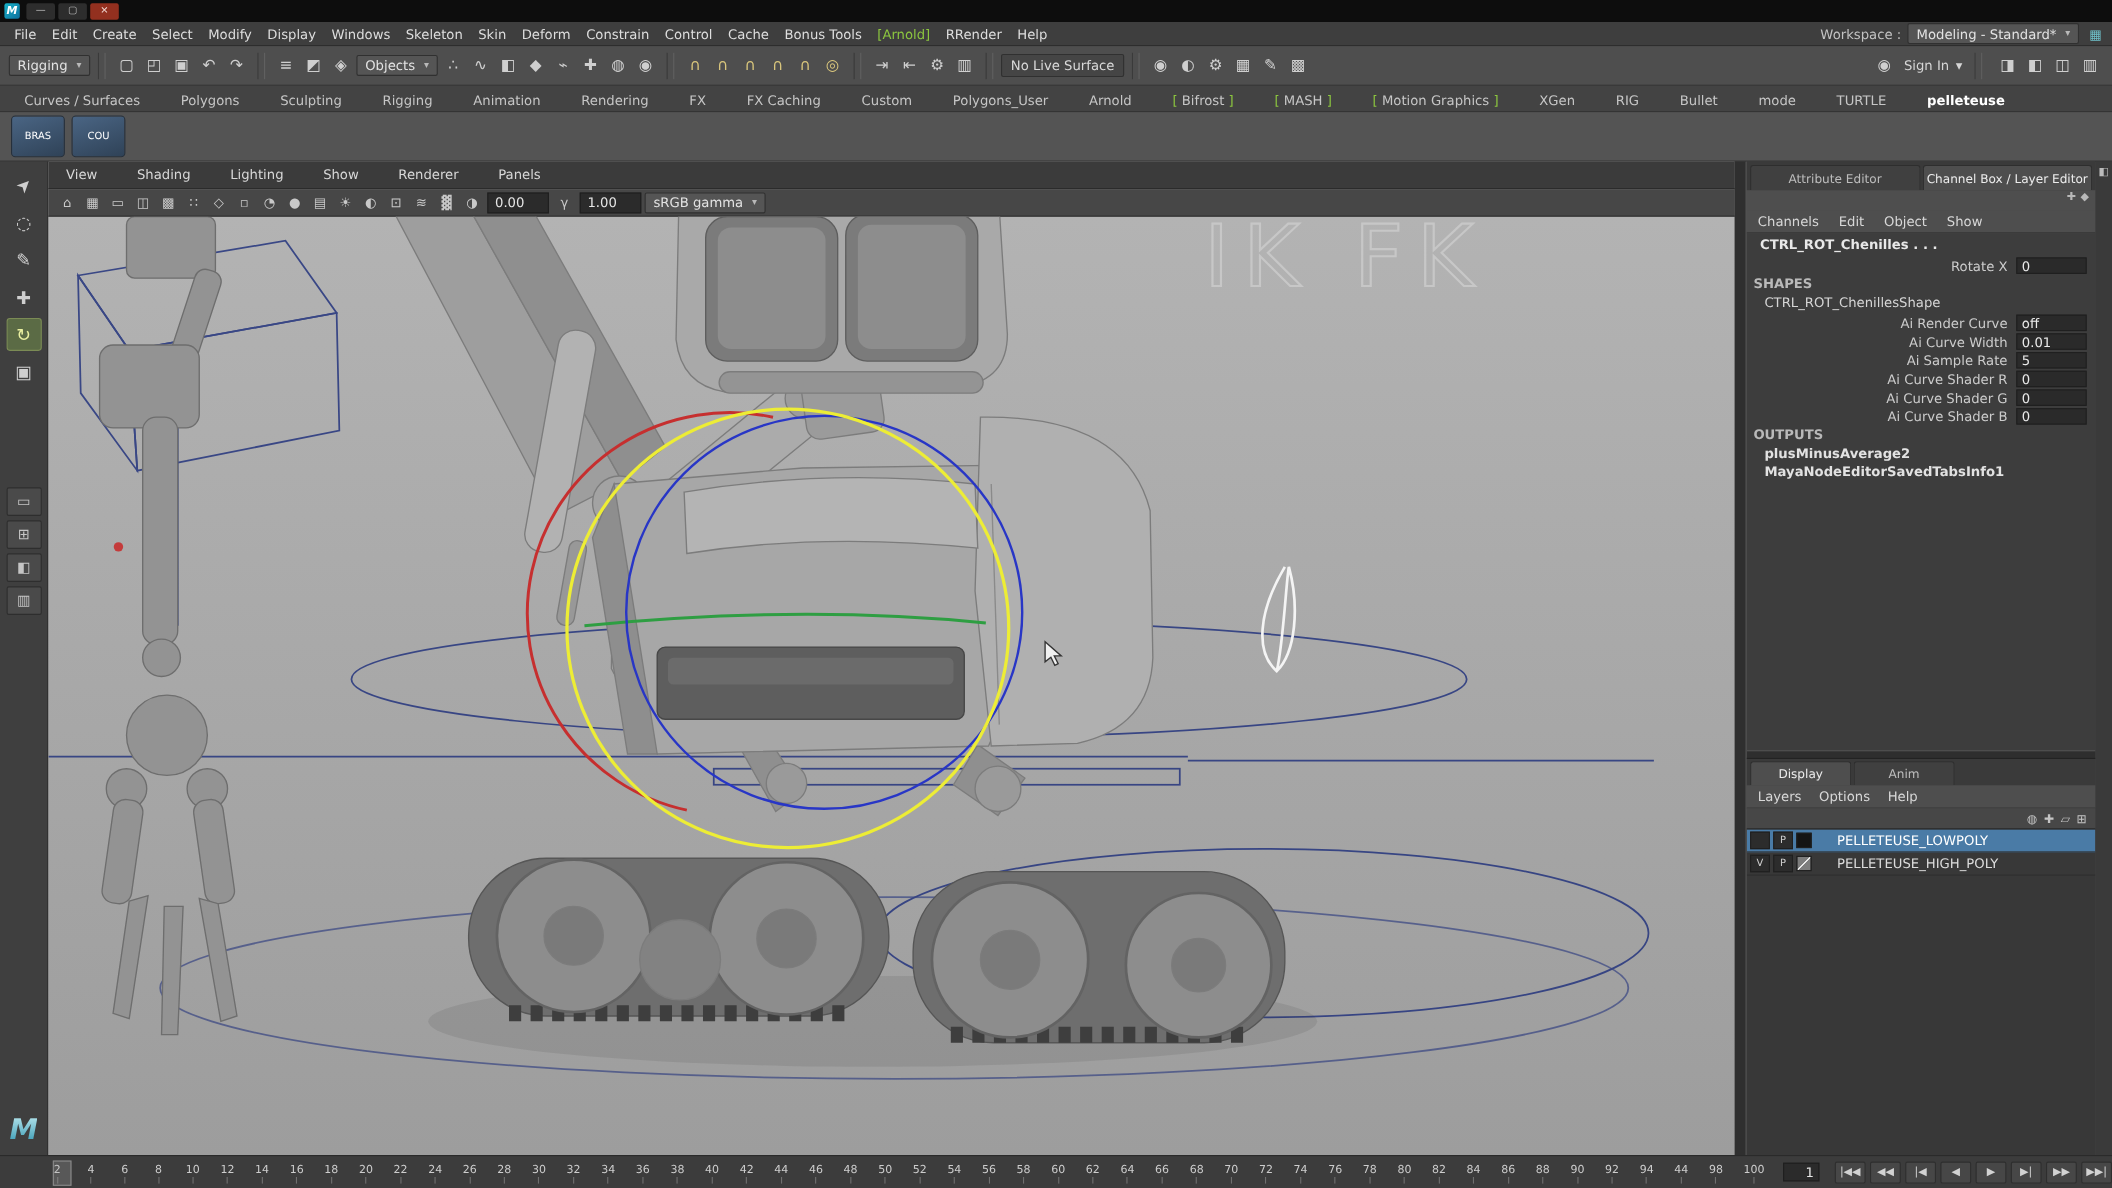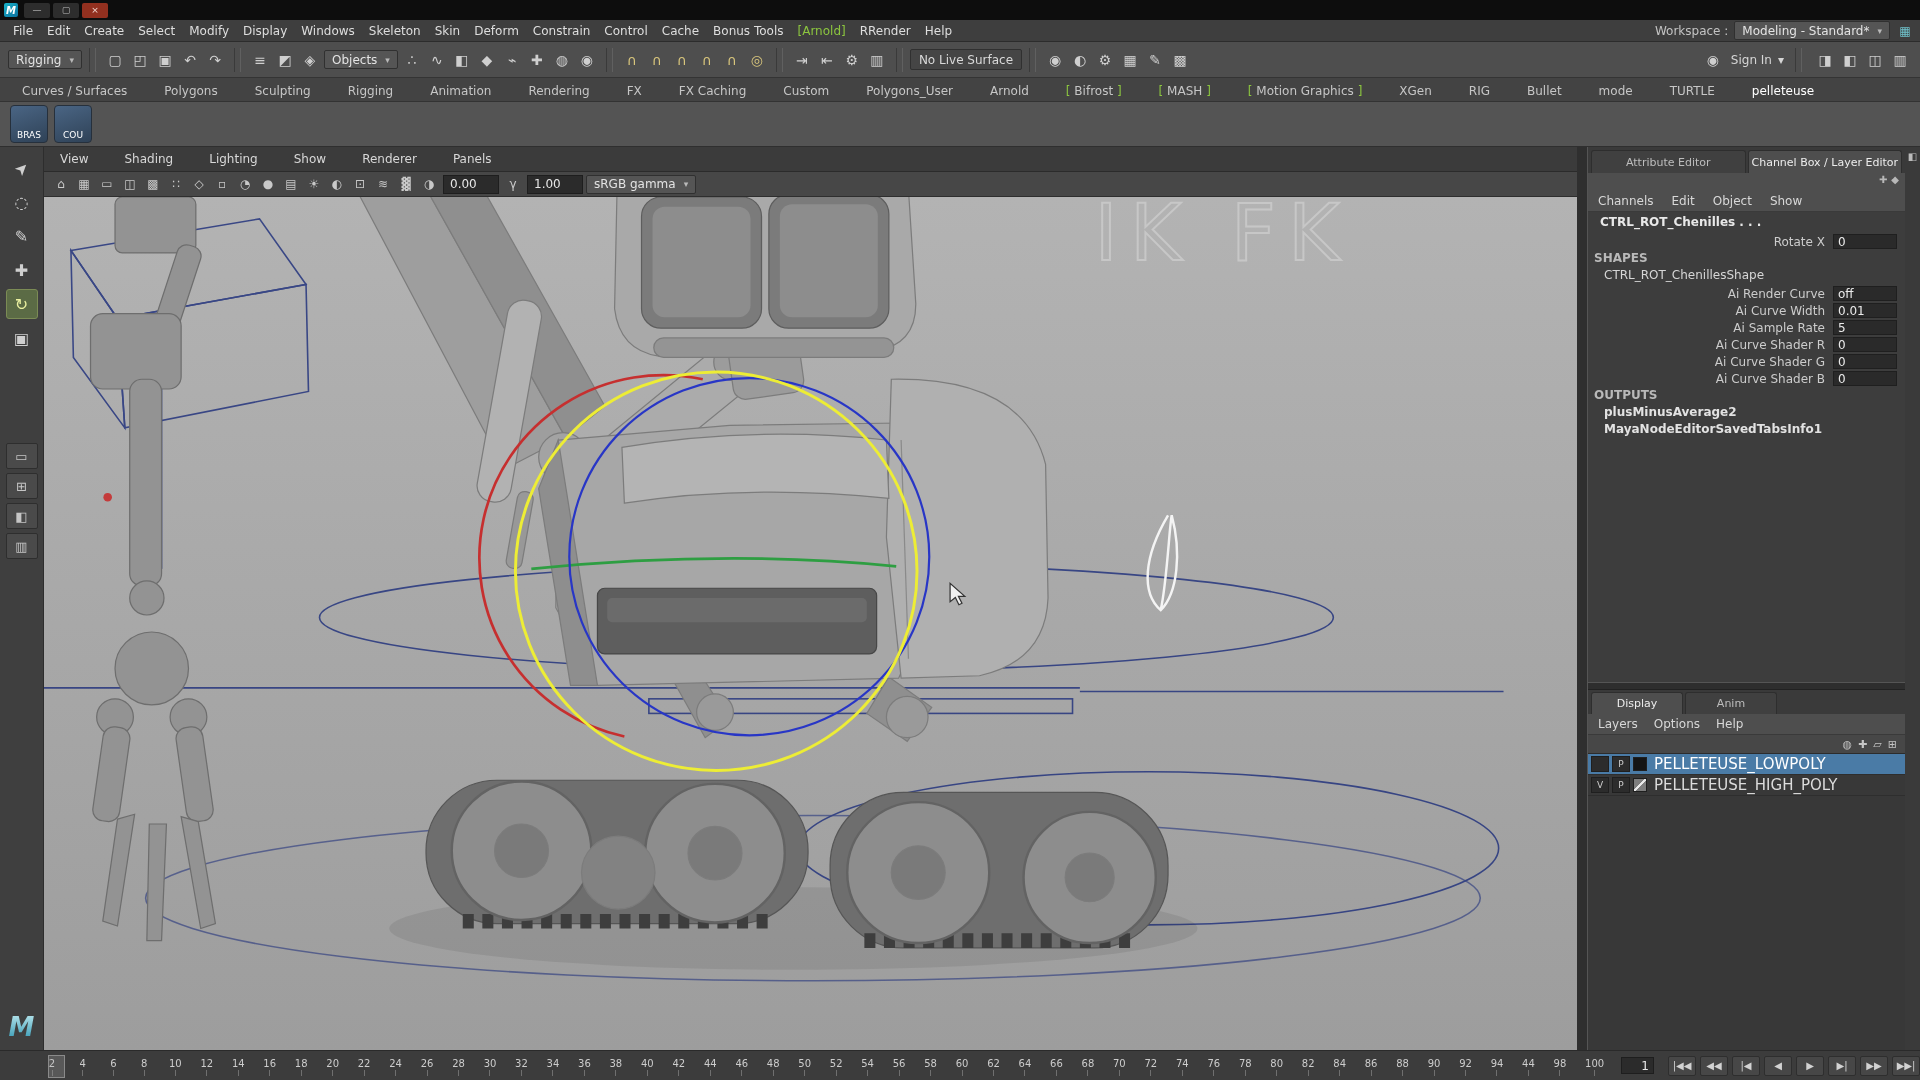--- a/index.html
+++ b/index.html
@@ -34,27 +34,27 @@
          color:#cfcfcf;border-radius:2px}
   .sicon.snap{color:#d8c57c}
   .sep{width:5px;height:24px;margin:0 5px;border-left:1px solid #3a3a3a;border-right:1px solid #606060}
   .flat-btn{background:#454545;border:1px solid #303030;border-radius:2px;height:19px;display:flex;
             align-items:center;padding:0 8px;color:#d9d9d9;white-space:nowrap}
   #signin{margin-left:auto;display:flex;align-items:center;gap:6px}
   
   #shelftabs{position:absolute;left:0;top:78px;width:1920px;height:24px;background:#434343;
              border-bottom:1px solid #333;display:flex;align-items:flex-end;padding:0 14px;box-sizing:border-box;gap:21px}
   .shelf-tab{padding:3px 8px;color:#c6c6c6;white-space:nowrap;font-size:12px}
-  .shelf-tab.active{color:#ffffff;font-weight:normal}
+  .shelf-tab.active{color:#ffffff;font-weight:bold}
   .shelf-tab.bracket::before{content:"[ ";color:#8cc63f}
   .shelf-tab.bracket::after{content:" ]";color:#8cc63f}
   #shelfbody{position:absolute;left:0;top:102px;width:1920px;height:45px;background:#545454;
              border-bottom:1px solid #2f2f2f;display:flex;align-items:center;padding:0 10px;box-sizing:border-box;gap:6px}
-  .shelf-btn{width:38px;height:38px;border-radius:4px;background:linear-gradient(160deg,#4a6584,#2f4257);
-             border:1px solid #26303c;color:#fff;font-size:9px;display:flex;align-items:flex-end;justify-content:center;padding-bottom:2px;box-sizing:border-box}
+  .shelf-btn{width:49px;height:38px;border-radius:4px;background:linear-gradient(160deg,#4a6584,#2f4257);
+             border:1px solid #26303c;color:#fff;font-size:9px;display:flex;align-items:flex-end;justify-content:center;padding-bottom:13px;box-sizing:border-box}
   
   #toolbox{position:absolute;left:0;top:147px;width:44px;height:903px;background:#3f3f3f;
            border-right:1px solid #2d2d2d;display:flex;flex-direction:column;align-items:center;padding-top:6px;box-sizing:border-box}
   .tool-strip{display:flex;flex-direction:column;gap:4px}
   .tbtn{width:32px;height:30px;border-radius:3px;display:flex;align-items:center;justify-content:center;
         font-size:16px;color:#cfcfcf}
   .tbtn.active{background:#5b6b45;color:#eaf0a0;border:1px solid #7b8b55;box-sizing:border-box}
   .tbtn .rot{display:inline-block;transform:rotate(-45deg)}
   .layout-strip{display:flex;flex-direction:column;gap:4px;margin-top:90px}
   .lbtn{width:30px;height:24px;border:1px solid #2e2e2e;background:#4a4a4a;border-radius:2px;
@@ -108,21 +108,21 @@
             background:#474747;flex:none}
   .leicon{font-size:11px;color:#c5c5c5}
   #le-list{flex:1;background:#383838;border-top:1px solid #2c2c2c;overflow:hidden}
   .layer-row{height:20px;display:flex;align-items:center;gap:3px;padding:0 3px;border-bottom:1px solid #2e2e2e;color:#dcdcdc}
   .layer-row.selected{background:#4a7ba6;color:#ffffff}
   .lbox{width:16px;height:14px;background:#2c2c2c;border:1px solid #1f1f1f;font-size:9px;color:#cfcfcf;
         display:flex;align-items:center;justify-content:center}
   .lswatch{width:14px;height:14px;border:1px solid #1f1f1f;box-sizing:border-box}
   .lswatch.dark{background:#141414}
   .lswatch.ref{background:linear-gradient(135deg,#7d7d7d 45%,#e8e8e8 45%,#e8e8e8 55%,#7d7d7d 55%)}
-  .lname{margin-left:4px;font-size:15px;white-space:nowrap}
+  .lname{margin-left:20px;font-size:12px;white-space:nowrap}
   
   #timeline{position:absolute;left:0;top:1050px;width:1920px;height:30px;background:#3c3c3c;
             border-top:1px solid #2a2a2a;display:flex;align-items:center;box-sizing:border-box}
   #ticks{position:relative;width:1610px;margin-left:46px;display:flex;justify-content:space-between;
          align-items:flex-start;padding-top:3px;box-sizing:border-box}
   .tick{font-size:10px;color:#cdcdcd;text-align:center;min-width:12px}
   .tick::after{content:"";display:block;width:1px;height:6px;background:#6f6f6f;margin:1px auto 0}
   #playhead{position:absolute;left:2px;top:0;bottom:-2px;width:15px;background:rgba(170,170,170,.25);border:1px solid #8a8a8a}
   #frame-field{width:34px;height:17px;line-height:17px;background:#2b2b2b;border:1px solid #1e1e1e;
                color:#e8e8e8;text-align:right;padding:0 4px;margin-left:16px;box-sizing:border-box}

